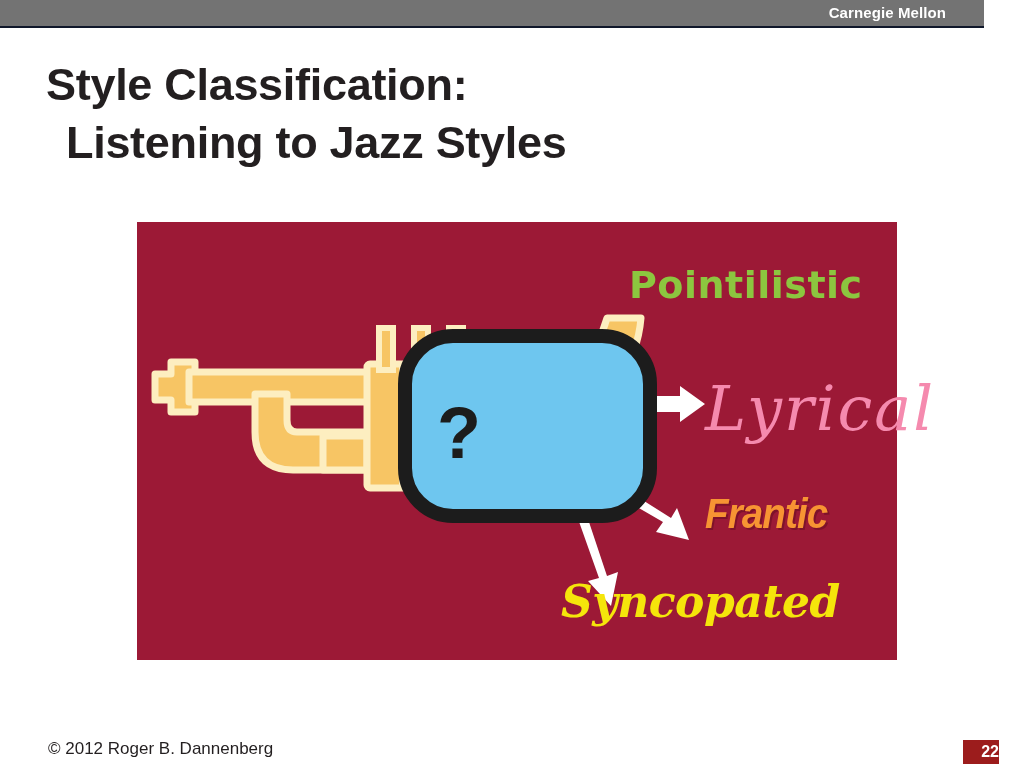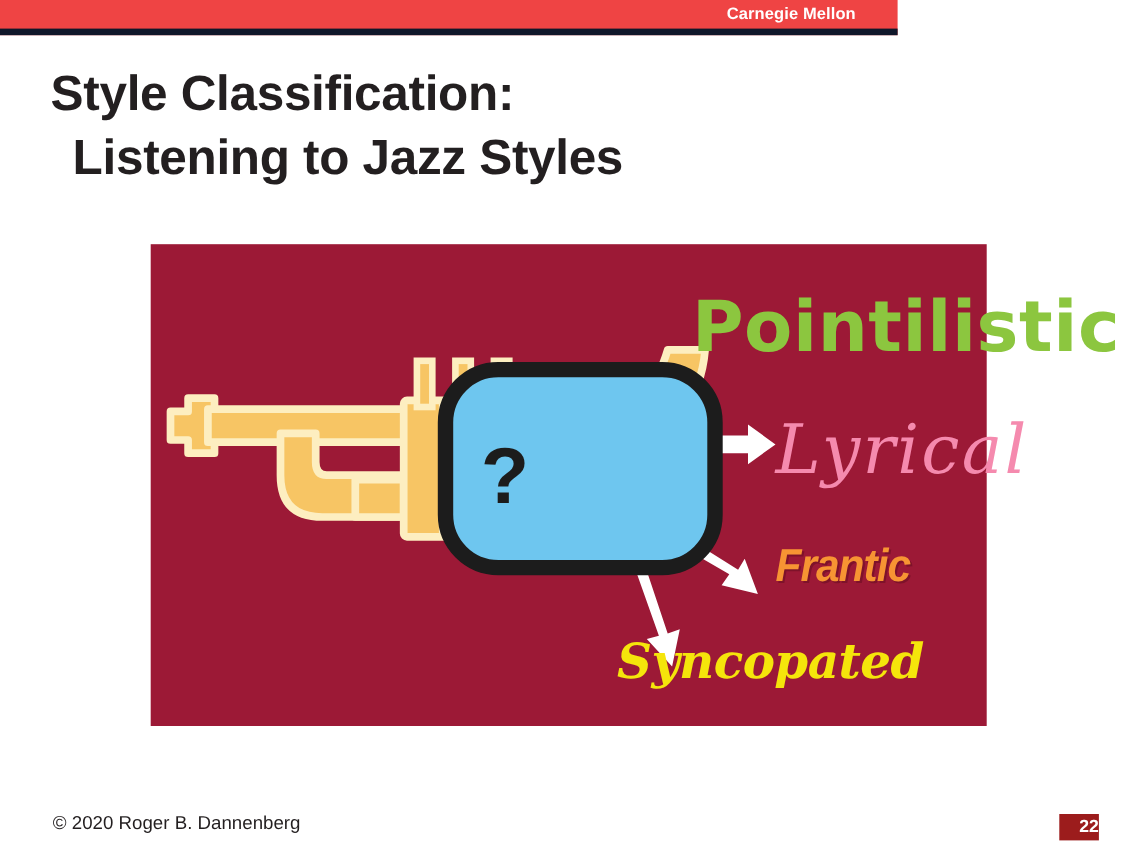--- a/index.html
+++ b/index.html
@@ -13,24 +13,24 @@
     position: relative;
     overflow: hidden;
     font-family: "Liberation Sans", sans-serif;
     -webkit-font-smoothing: antialiased;
   }
 
   
   .header-band {
     position: absolute;
     left: 0; top: 0;
-    width: 816px;
+    width: 984px;
     height: 26px;
-    background: #ef4444;
-    border-bottom: 6px solid #0f172a;
+    background: #737373;
+    border-bottom: 2px solid #0f172a;
   }
   .header-brand {
     position: absolute;
     right: 38px;
     top: 4px;
     color: #ffffff;
     font-size: 15px;
     font-weight: bold;
     letter-spacing: 0.1px;
     line-height: 18px;
@@ -71,21 +71,21 @@
 
   
   .style-label {
     position: absolute;
     white-space: nowrap;
     line-height: 1;
   }
   .label-pointilistic {
     left: 492px;
     top: 44px;
-    font-size: 64px;
+    font-size: 38px;
     font-weight: bold;
     color: #8cc63f;
     font-family: "DejaVu Sans", sans-serif;
     letter-spacing: 0.5px;
   }
   .label-lyrical {
     left: 568px;
     top: 156px;
     font-size: 62px;
     color: #f58aae;
@@ -220,14 +220,14 @@
   </svg>
 
   <div class="qmark">?</div>
 
   <div class="style-label label-pointilistic">Pointilistic</div>
   <div class="style-label label-lyrical">Lyrical</div>
   <div class="style-label label-frantic">Frantic</div>
   <div class="style-label label-syncopated">Syncopated</div>
 </div>
 
-<div class="footer-copyright">© 2020 Roger B. Dannenberg</div>
+<div class="footer-copyright">© 2012 Roger B. Dannenberg</div>
 <div class="page-number-box">22</div>
 
 </body></html>

